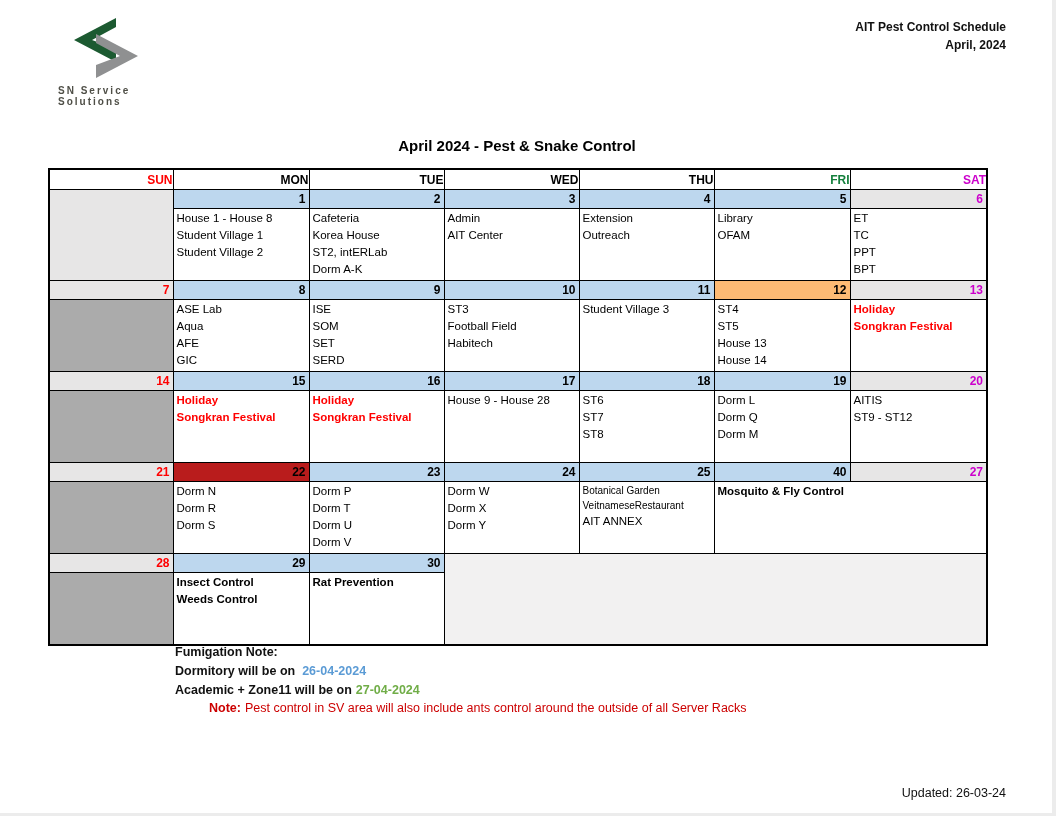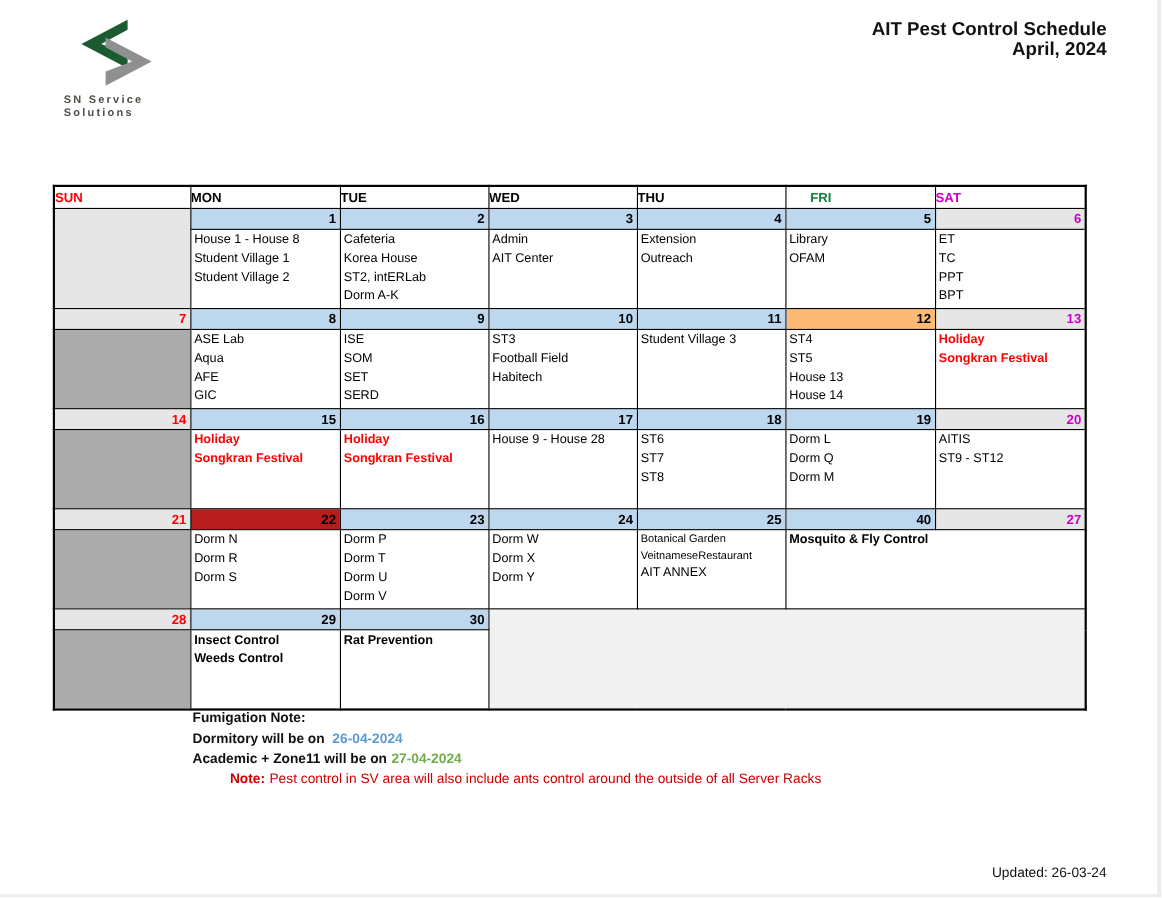--- a/index.html
+++ b/index.html
@@ -8,31 +8,31 @@
   .edge-right{position:absolute;right:0;top:0;width:4px;height:816px;background:#ececec;}
   .edge-bottom{position:absolute;left:0;bottom:0;width:1056px;height:3px;background:#ececec;}
 
   
   .logo{position:absolute;left:58px;top:16px;width:120px;}
   .logo-text{margin-top:1px;font-size:10px;font-weight:bold;color:#4F4F47;
              line-height:11px;letter-spacing:2px;}
 
   
   .hdr-right{position:absolute;right:50px;top:18px;text-align:right;
-             font-size:17px;font-weight:bold;line-height:18px;color:#111;}
+             font-size:12px;font-weight:bold;line-height:18px;color:#111;}
 
   
   .cal-title{position:absolute;left:48px;top:137px;width:938px;text-align:center;
              font-size:15px;font-weight:bold;}
 
   
   table.cal{position:absolute;left:48px;top:168px;width:938px;border-collapse:collapse;
             table-layout:fixed;border:2px solid #000;}
   .cal th,.cal td{border:1px solid #000;padding:0;overflow:hidden;}
-  .cal th{height:19px;font-size:12px;font-weight:bold;text-align:left;background:#fff;margin-top:24px;}
+  .cal th{height:19px;font-size:12px;font-weight:bold;text-align:right;background:#fff;margin-top:24px;}
   tr.date-row td{height:18px;font-size:12px;font-weight:bold;text-align:right;
                  padding-right:3px;vertical-align:middle;}
   tr.content-row td{height:69px;vertical-align:top;text-align:left;font-size:11.5px;
                     line-height:17px;padding:1px 3px;}
   td.holiday{vertical-align:middle;text-align:center;font-weight:bold;}
   td.center-bold{vertical-align:middle;text-align:center;font-weight:bold;font-size:12px;}
   .small-line{font-size:10px;line-height:15px;}
 
   
   .fumigation{position:absolute;left:175px;top:643px;display:flex;
@@ -58,20 +58,21 @@
       <div>SN Service</div>
       <div>Solutions</div>
     </div>
   </div>
 
   <div class="hdr-right">
     <div>AIT Pest Control Schedule</div>
     <div>April, 2024</div>
   </div>
 
+  <div class="cal-title">April 2024 - Pest &amp; Snake Control</div>
 
   <table class="cal">
     <colgroup>
       <col style="width:124px">
         <col style="width:136px">
         <col style="width:135px">
       <col style="width:135px">
         <col style="width:135px">
         <col style="width:136px">
       <col style="width:137px">

